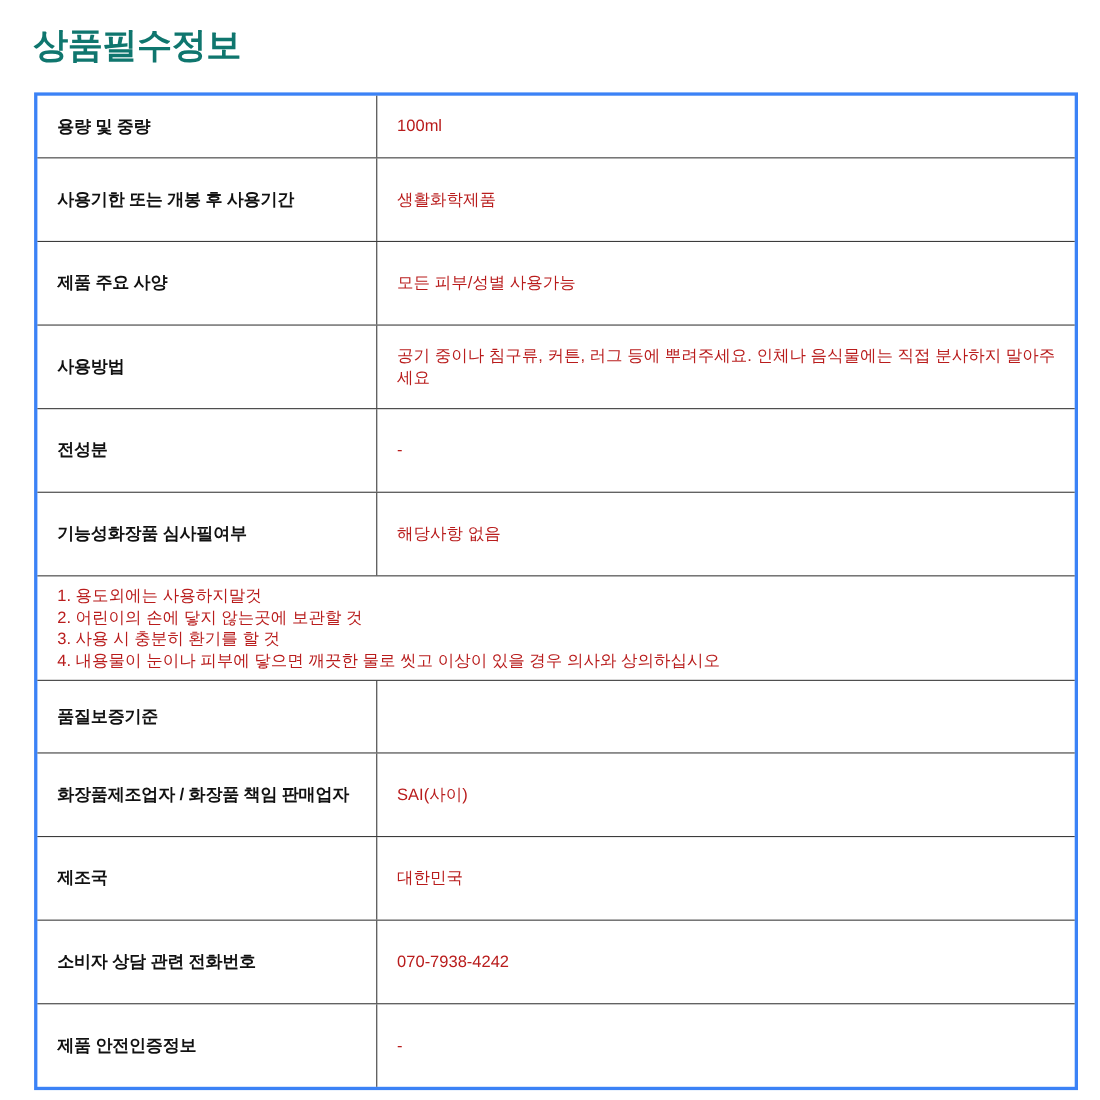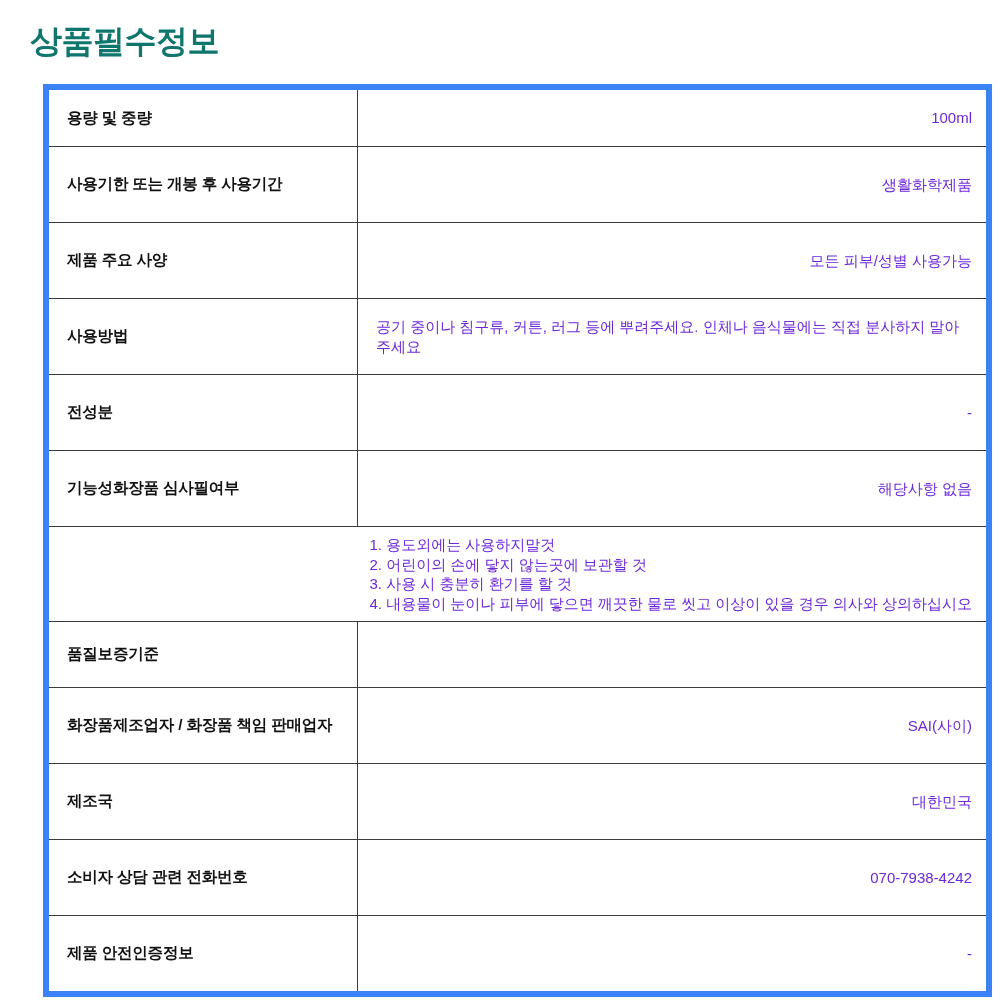--- a/index.html
+++ b/index.html
@@ -12,23 +12,23 @@
     overflow: hidden;
   }
   .page-title {
     margin: 20px 0 0 30px;
     font-size: 32px;
     font-weight: 900;
     letter-spacing: -0.5px;
     color: #0f766e;
   }
   .info-table {
-    margin: 20px 20px 0 43px;
+    margin: 20px 20px 0 31px;
     width: 949px;
-    border: 6px solid #3b82f6;
+    border: 3px solid #3b82f6;
     background: #ffffff;
   }
   .row {
     display: flex;
     min-height: 76px;
     border-top: 1px solid #3c3c3c;
   }
   .row:first-child { border-top: none; }
   .row:nth-child(1) { min-height: 56px; }
   .row:nth-child(7) { min-height: 88px; }
@@ -45,23 +45,22 @@
     color: #111111;
     letter-spacing: -0.2px;
   }
   .cell-value {
     flex: 1;
     display: flex;
     align-items: center;
     padding: 8px 14px 8px 18px;
     font-size: 15px;
     font-weight: 400;
-    color: #6d28d9;
+    color: #b91c1c;
     line-height: 1.3;
-    justify-content: flex-end;
   }
   .cell-value span { white-space: pre-line; }
 </style>
 </head>
 <body>
 
 <h1 class="page-title">상품필수정보</h1>
 
 <div class="info-table">
 

